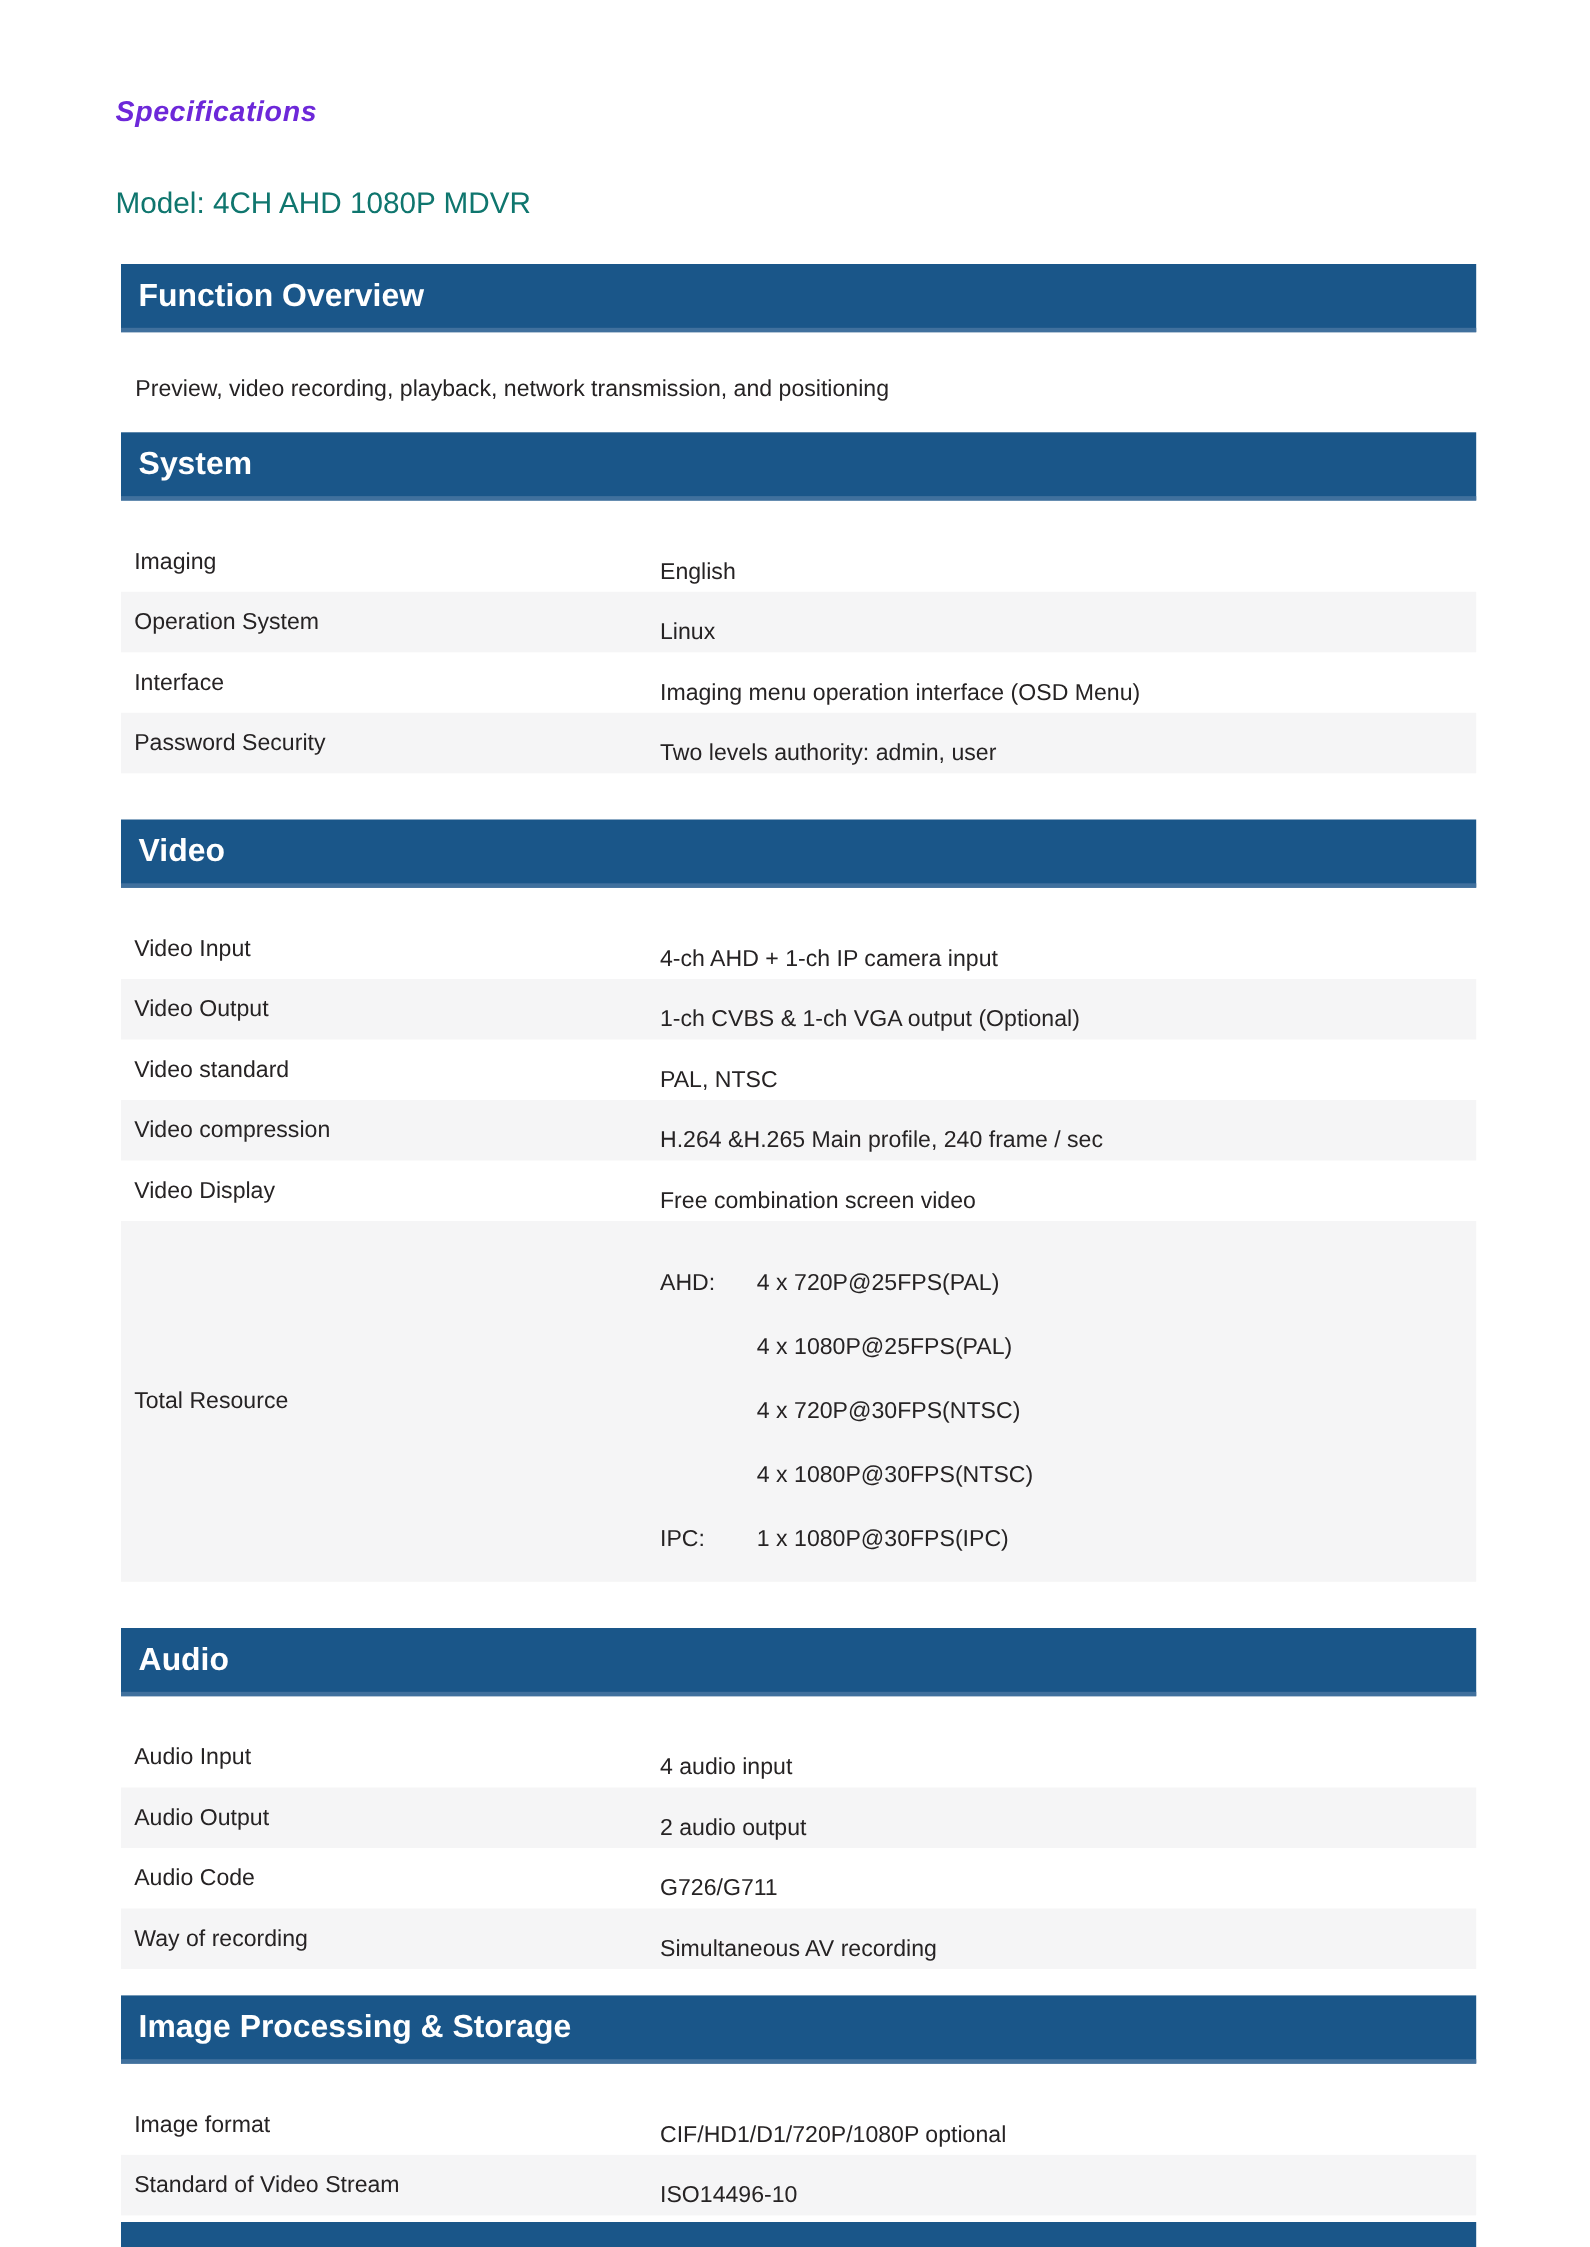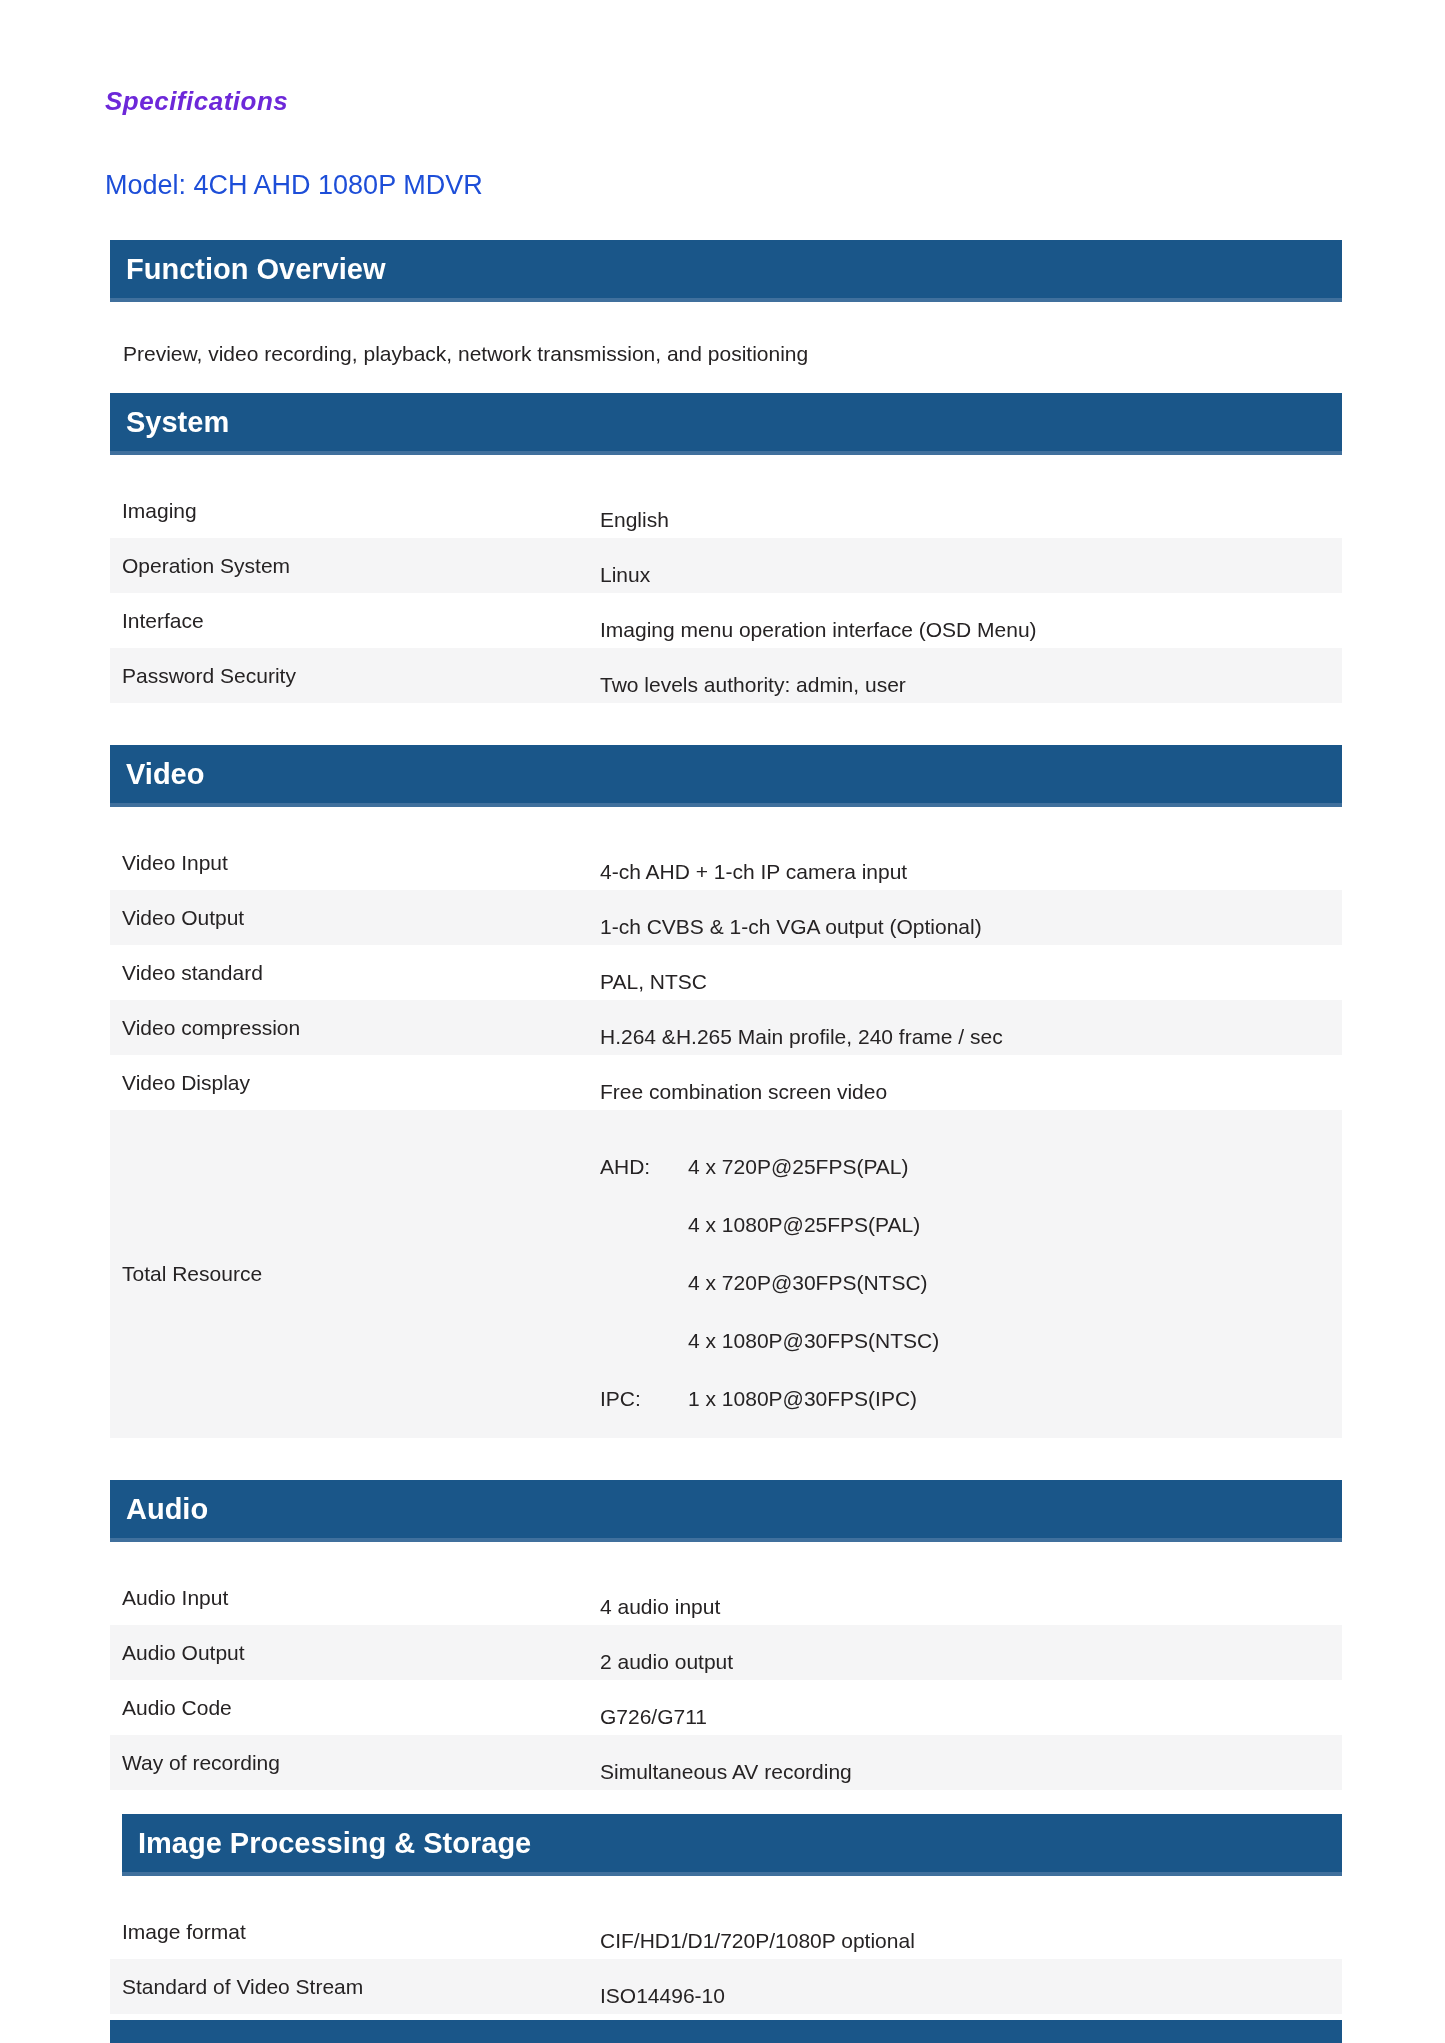--- a/index.html
+++ b/index.html
@@ -20,40 +20,40 @@
     line-height: 42px;
     font-weight: bold;
     color: #6d28d9;
     letter-spacing: 0.5px;
     font-style: italic;
   }
   .model {
     margin: 48px 0 0 0;
     font-size: 27px;
     line-height: 31px;
-    color: #1d4ed8;
+    color: #0f766e;
   }
 
   .table { margin-left: 5px; width: 1232px; }
 
   .bar {
     height: 62px;
     background: #1a5689;
     border-bottom: 4px solid #40709d;
     display: flex;
     align-items: center;
     padding-left: 16px;
     box-sizing: border-box;
     color: #ffffff;
     font-size: 29px;
     font-weight: bold;
   }
   .bar.mt-first { margin-top: 39px; }
   .bar.mt-26 { margin-top: 42px; }
-  .bar.mt-24 { margin-top: 24px; margin-left: 12px; }
+  .bar.mt-24 { margin-top: 24px; }
   .bar.mt-28 { margin-top: 15px; }
 
   .freetext {
     margin-top: 28px;
     height: 48px;
     display: flex;
     align-items: center;
     padding-left: 13px;
     font-size: 21px;
   }

